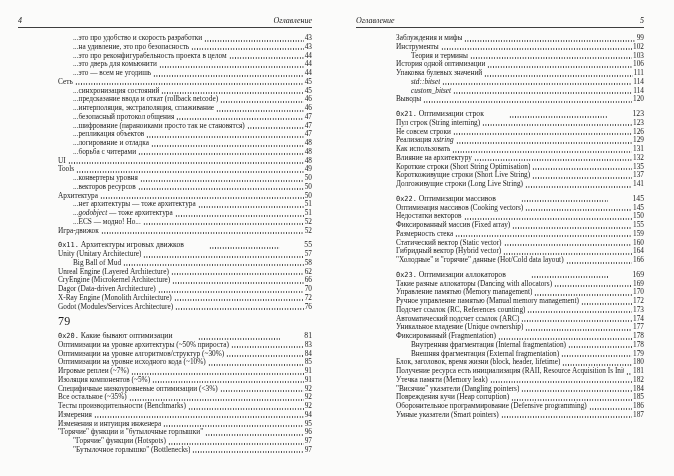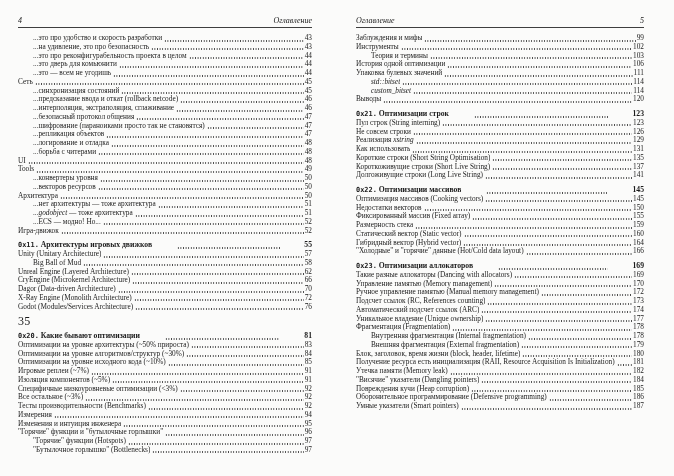--- a/index.html
+++ b/index.html
@@ -13,30 +13,30 @@
   }
   .page { position: absolute; top: 16px; }
   #page-0 { left: 18px;  width: 294px; }
   #page-1 { left: 356px; width: 288px; }
 
   .page-header {
     display: flex; justify-content: space-between; align-items: baseline;
     font-style: italic; font-size: 8px; line-height: 9px; color: #222;
   }
   .rule { border-bottom: 1.2px solid #3e3e3e; margin-top: 2px; }
-  .toc { margin-top: 6px; }
+  .toc { margin-top: 6px; margin-left: 40px; }
 
   .row {
     display: flex; align-items: baseline;
     font-size: 7.3px; line-height: 8.75px; height: 8.75px;
     white-space: nowrap;
   }
   .row.i1 { padding-left: 15px; }
   .row.gap { margin-top: 6px; }
-  .row.chapter { font-weight: bold; font-size: 7.7px; gap: 23px; }
+  .row.chapter { font-weight: normal; font-size: 7.7px; gap: 23px; }
   .row.part { font-weight: normal; font-size: 12px; letter-spacing: 0.2px; flex-direction: column; }
 
   .title { flex: 0 1 auto; overflow: hidden; }
   .title i { font-style: italic; }
   .num { font-family: "DejaVu Sans Mono", "Liberation Mono", monospace; font-size: 0.9em; }
 
   .leader {
     flex: 1 1 auto; min-width: 6px; align-self: stretch;
     margin: 0 1px 0 2px;
     background-image: radial-gradient(circle, #474747 0.6px, rgba(0,0,0,0) 0.95px);
@@ -209,21 +209,21 @@
           <span class="pg">72</span>
         </div>
         <div class="row">
           <span class="title">Godot (Modules/Services Architecture)</span>
           <span class="leader"></span>
           <span class="pg">76</span>
         </div>
         <div class="row part gap">
           <span class="title">ЧАСТЬ II. ОПТИМИЗАЦИИ</span>
           <span class="leader"></span>
-          <span class="pg">35</span>
+          <span class="pg">79</span>
         </div>
         <div class="row chapter gap">
           <span class="title"><span class="num">0x20.</span> Какие бывают оптимизации</span>
           <span class="leader"></span>
           <span class="pg">81</span>
         </div>
         <div class="row">
           <span class="title">Оптимизации на уровне архитектуры (~50% прироста)</span>
           <span class="leader"></span>
           <span class="pg">83</span>
@@ -247,21 +247,21 @@
           <span class="title">Изоляция компонентов (~5%)</span>
           <span class="leader"></span>
           <span class="pg">91</span>
         </div>
         <div class="row">
           <span class="title">Специфичные низкоуровневые оптимизации (&lt;3%)</span>
           <span class="leader"></span>
           <span class="pg">92</span>
         </div>
         <div class="row">
-          <span class="title">Все остальное (~3%)</span>
+          <span class="title">Все остальное (~35%)</span>
           <span class="leader"></span>
           <span class="pg">92</span>
         </div>
         <div class="row">
           <span class="title">Тесты производительности (Benchmarks)</span>
           <span class="leader"></span>
           <span class="pg">92</span>
         </div>
         <div class="row">
           <span class="title">Измерения</span>
@@ -357,20 +357,25 @@
           <span class="title">Реализация <i>xstring</i></span>
           <span class="leader"></span>
           <span class="pg">129</span>
         </div>
         <div class="row">
           <span class="title">Как использовать</span>
           <span class="leader"></span>
           <span class="pg">131</span>
         </div>
         <div class="row">
+          <span class="title">Влияние на архитектуру</span>
+          <span class="leader"></span>
+          <span class="pg">132</span>
+        </div>
+        <div class="row">
           <span class="title">Короткие строки (Short String Optimisation)</span>
           <span class="leader"></span>
           <span class="pg">135</span>
         </div>
         <div class="row">
           <span class="title">Короткоживущие строки (Short Live String)</span>
           <span class="leader"></span>
           <span class="pg">137</span>
         </div>
         <div class="row">
@@ -447,21 +452,21 @@
           <span class="title">Автоматический подсчет ссылок (ARC)</span>
           <span class="leader"></span>
           <span class="pg">174</span>
         </div>
         <div class="row">
           <span class="title">Уникальное владение (Unique ownership)</span>
           <span class="leader"></span>
           <span class="pg">177</span>
         </div>
         <div class="row">
-          <span class="title">Фрагментация (Fragmentation)</span>
+          <span class="title">Фиксированный (Fragmentation)</span>
           <span class="leader"></span>
           <span class="pg">178</span>
         </div>
         <div class="row i1">
           <span class="title">Внутренняя фрагментация (Internal fragmentation)</span>
           <span class="leader"></span>
           <span class="pg">178</span>
         </div>
         <div class="row i1">
           <span class="title">Внешняя фрагментация (External fragmentation)</span>

